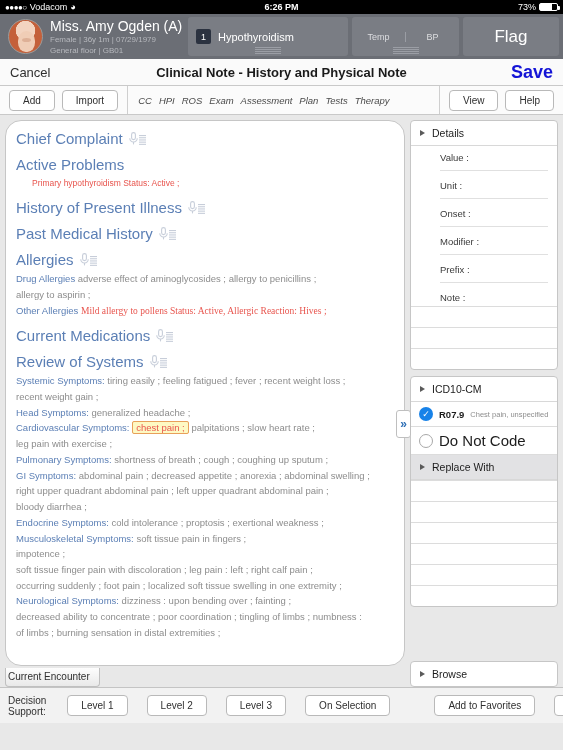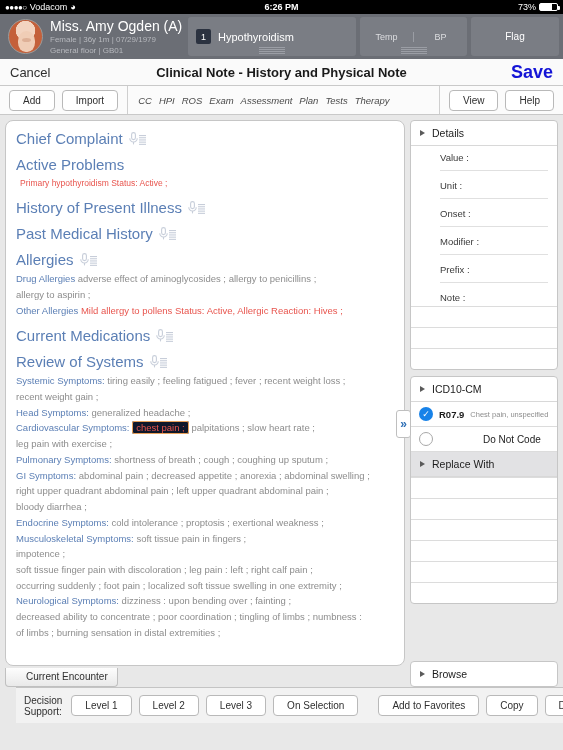--- a/index.html
+++ b/index.html
@@ -68,21 +68,21 @@
   .dx-label { color: #fff; font-size: 11px; }
   .grip {
     position: absolute; left: 50%; transform: translateX(-50%); bottom: 2px;
     width: 26px; height: 7px;
     background: repeating-linear-gradient(to bottom,#9b9ea5 0 1px,transparent 1px 2px);
   }
   .card-vitals { width: 107px; display: flex; }
   .vital { flex: 1; color: #dcdde0; font-size: 9px;
            display: flex; align-items: center; justify-content: center; }
   .vital + .vital { border-left: 1px solid #9a9da4; }
-  .card-flag { width: 88px; justify-content: center; color: #fff; font-size: 10px; }
+  .card-flag { width: 96px; justify-content: center; color: #fff; font-size: 17px; }
 
   
   .titlebar {
     height: 27px; background: #fafafa; border-bottom: 1px solid #c9c9c9;
     display: flex; align-items: center; padding: 0 10px; position: relative;
   }
   .t-cancel { font-size: 13px; color: #2f2f2f; }
   .t-title {
     position: absolute; left: 0; right: 0; text-align: center;
     font-size: 13px; font-weight: bold; color: #1a1a1a; pointer-events: none;
@@ -103,50 +103,50 @@
   .tabs { display: flex; align-items: center; gap: 7px; padding: 0 10px;
           flex: 1; height: 100%; font-style: italic;}
   .tab { font-size: 9.5px; color: #4a4a4a; white-space: nowrap; }
 
   
   .body { display: flex; height: 572px; padding: 5px 5px 0 5px; gap: 5px; }
 
   
   .note-wrap { flex: 1; display: flex; flex-direction: column; min-width: 0; position: relative; }
   .note {
-    flex: 1; background: #fff; border: 1px solid #c6c6c6; border-radius: 8px;
+    flex: 1; background: #fff; border: 1px solid #c6c6c6; border-radius: 16px;
     padding: 7px 10px 0 10px; overflow: hidden; position: relative;
   }
   .sec-head {
     font-size: 15px; color: #5b7fb5; display: flex; align-items: center; gap: 6px;
     margin: 9px 0 4px 0;
   }
   .sec-head:first-child { margin-top: 2px; }
   .mic { display: inline-flex; align-items: flex-end; gap: 1px; opacity: .55; }
   .mic svg { display: block; }
   .line { font-size: 9.5px; line-height: 1.55; color: #8d8d8d; margin: 1px 0; }
   .lbl { color: #5b7fb5; }
-  .red { color: #e8554e; }
-  .red-sm { font-size: 8.5px; color: #e8554e; margin-left: 4px;}
+  .red { color: #e8554e; font-family: Liberation Serif, serif; }
+  .red-sm { font-size: 8.5px; color: #e8554e; margin-left: 16px;}
   .hl {
-    color: #e8554e; border: 1px solid #e8a05a; background: #0f172a;
+    color: #e8554e; border: 1px solid #e8a05a; background: #fef9c3;
     padding: 0 3px; border-radius: 2px;
   }
   .expander {
     position: absolute; right: -6px; top: 290px;
     width: 15px; height: 28px; background: #fff;
     border: 1px solid #bfbfbf; border-radius: 3px;
     display: flex; align-items: center; justify-content: center;
     color: #2f6fb5; font-size: 12px; font-weight: bold; z-index: 5;
   }
   .enc-tab-row { height: 22px; display: flex; align-items: flex-end; margin-top: -1px; }
   .enc-tab {
     background: linear-gradient(#fdfdfd,#e9e9e9); border: 1px solid #c0c0c0;
     border-top: none; border-radius: 0 0 4px 4px;
-    font-size: 10px; color: #2f2f2f; padding: 3px 9px 4px 20px; margin-top: 13px;
+    font-size: 10px; color: #2f2f2f; padding: 3px 9px 4px 2px; margin-top: 13px;
   }
 
   
   .side { width: 148px; display: flex; flex-direction: column; gap: 6px; flex: none; }
   .panel { background: #fff; border: 1px solid #c6c6c6; border-radius: 4px; overflow: hidden; }
   .panel-head {
     display: flex; align-items: center; gap: 7px; padding: 6px 9px;
     font-size: 10.5px; color: #1c1c1c; border-bottom: 1px solid #d8d8d8;
   }
   .panel-head.grey { background: #e2e2e4; }
@@ -163,27 +163,27 @@
     width: 14px; height: 14px; border-radius: 50%; background: #1782e8;
     color: #fff; font-size: 9px; display: flex; align-items: center;
     justify-content: center; flex: none;
   }
   .radio-off {
     width: 14px; height: 14px; border-radius: 50%;
     border: 1px solid #a8a8a8; background: #fff; flex: none;
   }
   .code-id { font-size: 9.5px; color: #1c1c1c; font-weight: bold; }
   .code-desc { font-size: 7.5px; color: #8d8d8d; }
-  .code-txt { font-size: 10px; color: #1c1c1c; margin-left: 44px; }
+  .code-txt { font-size: 15px; color: #1c1c1c; }
   .panel-spacer { flex: 1; }
 
   
   .bottom {
     height: 36px; background: #f2f2f2; border-top: 1px solid #c4c4c4;
-    display: flex; align-items: center; padding: 0 8px; gap: 7px; margin-left: 16px;
+    display: flex; align-items: center; padding: 0 8px; gap: 19px;
   }
   .ds-label { font-size: 10px; color: #2f2f2f; margin-right: 2px; }
   .divider { width: 1px; height: 22px; background: #cdcdcd; margin: 0 3px; }
 </style>
 </head>
 <body>
 
 <div class="statusbar">
   <div class="sb-left">
     <span class="sb-dots">●●●●○</span>

